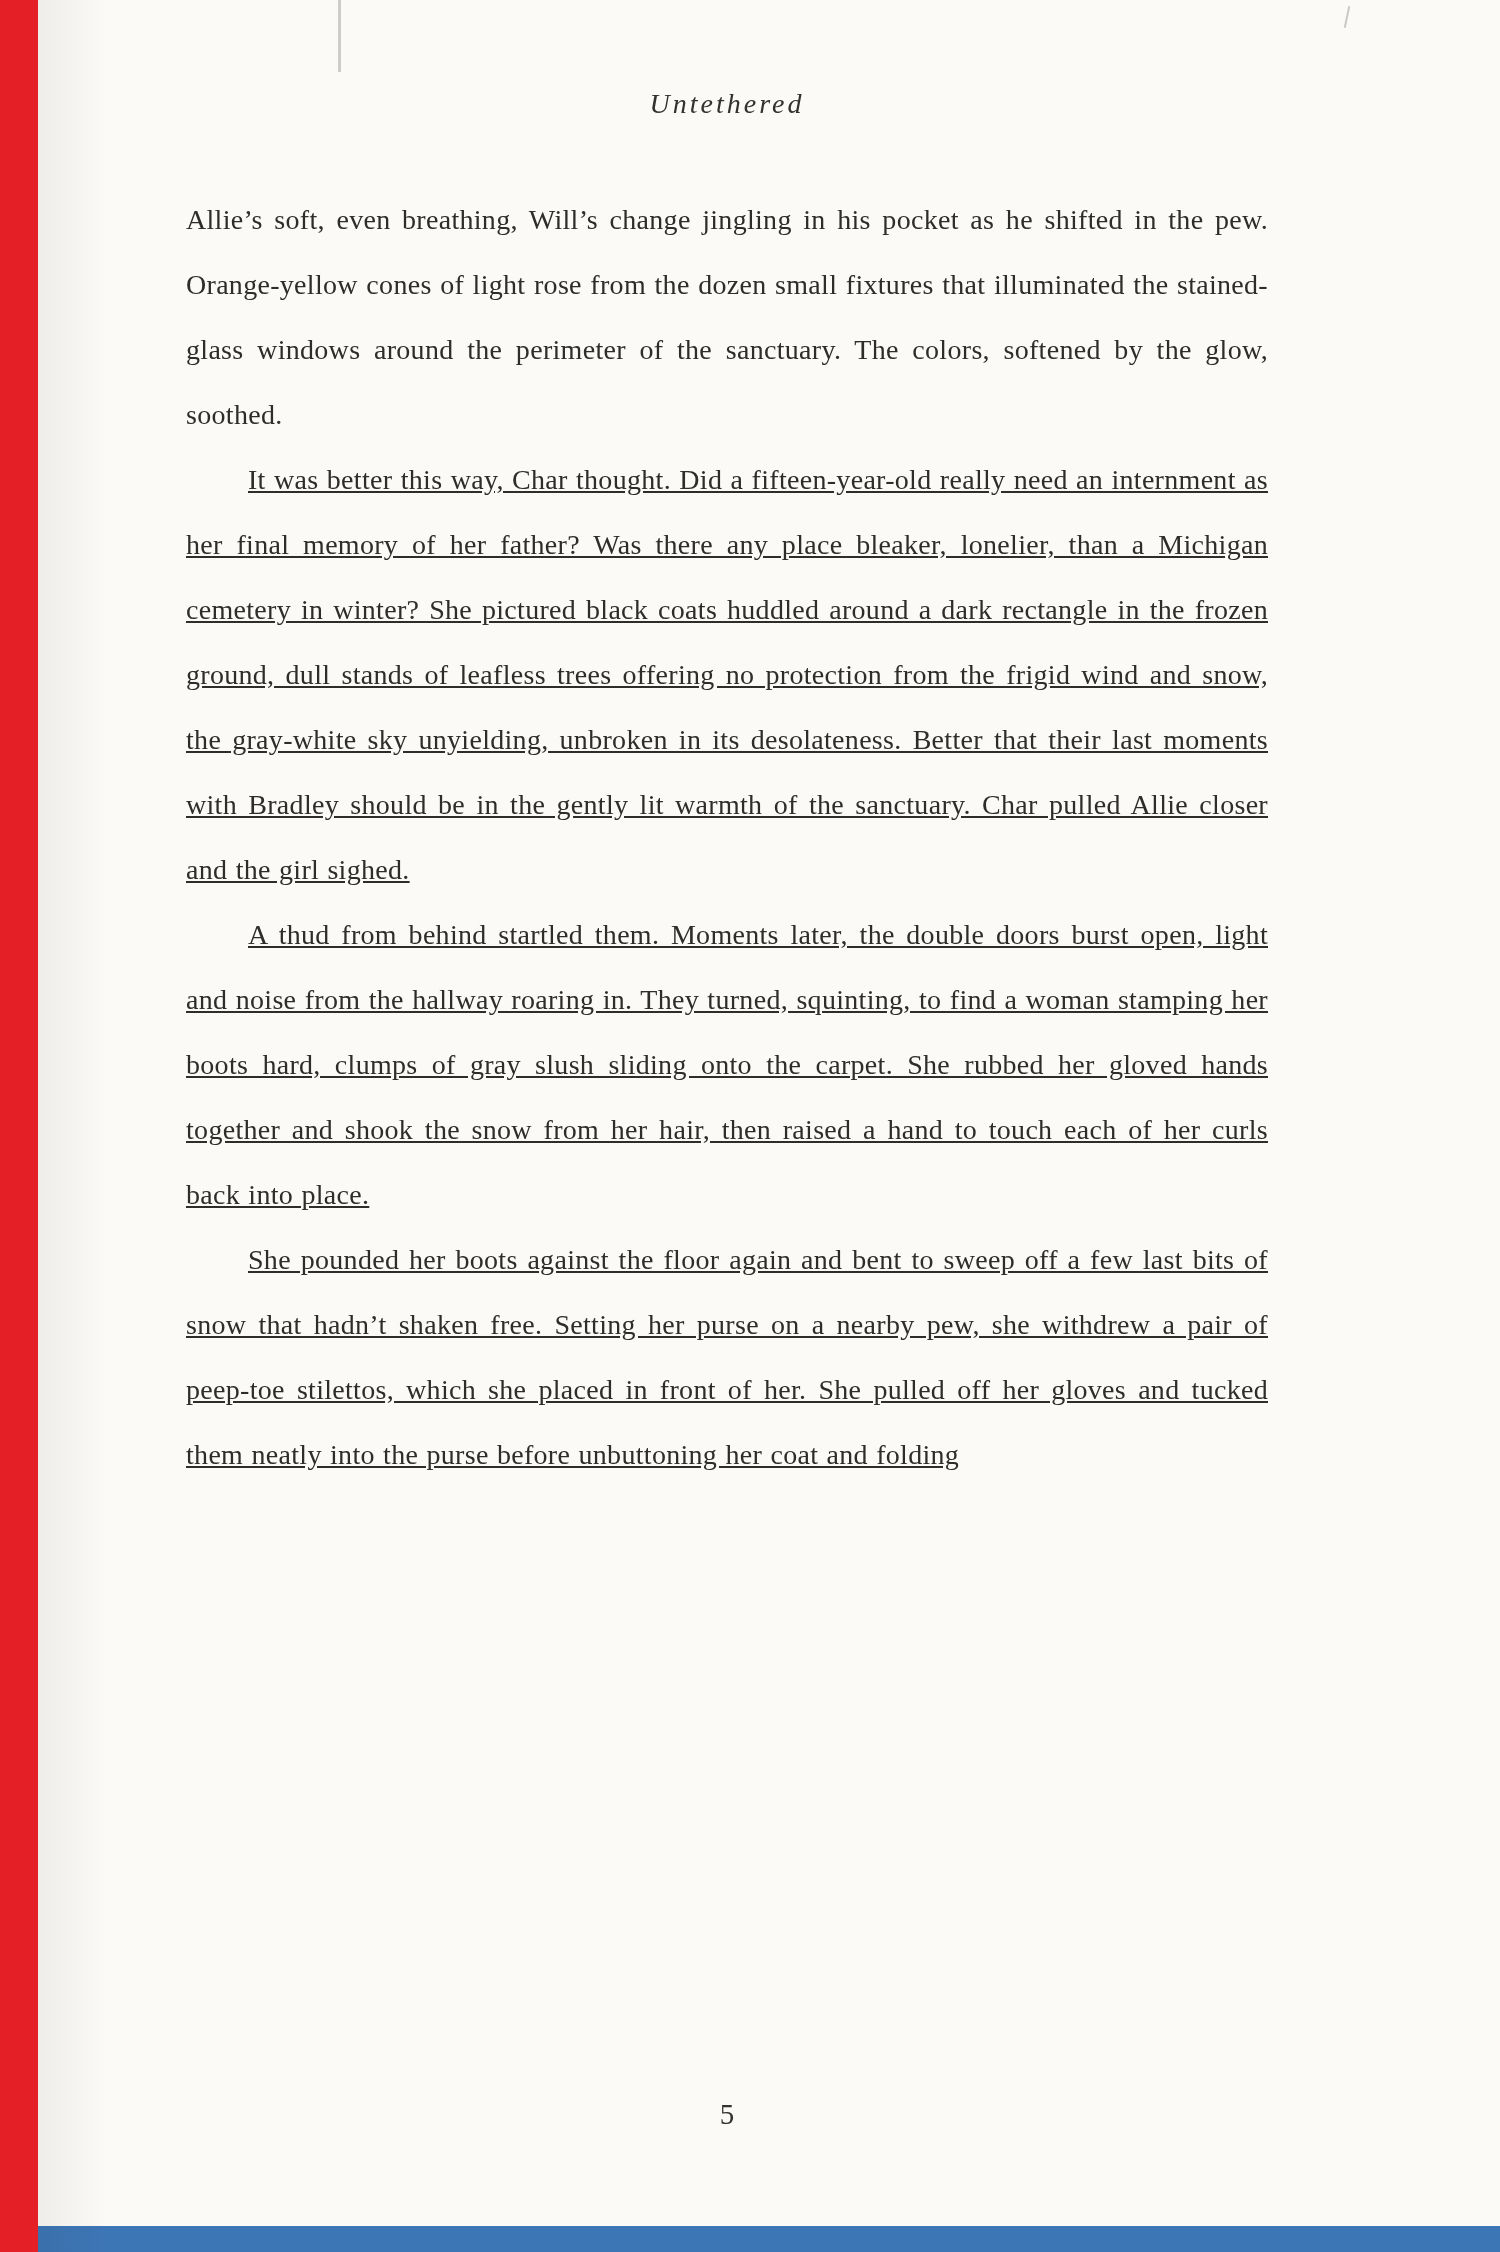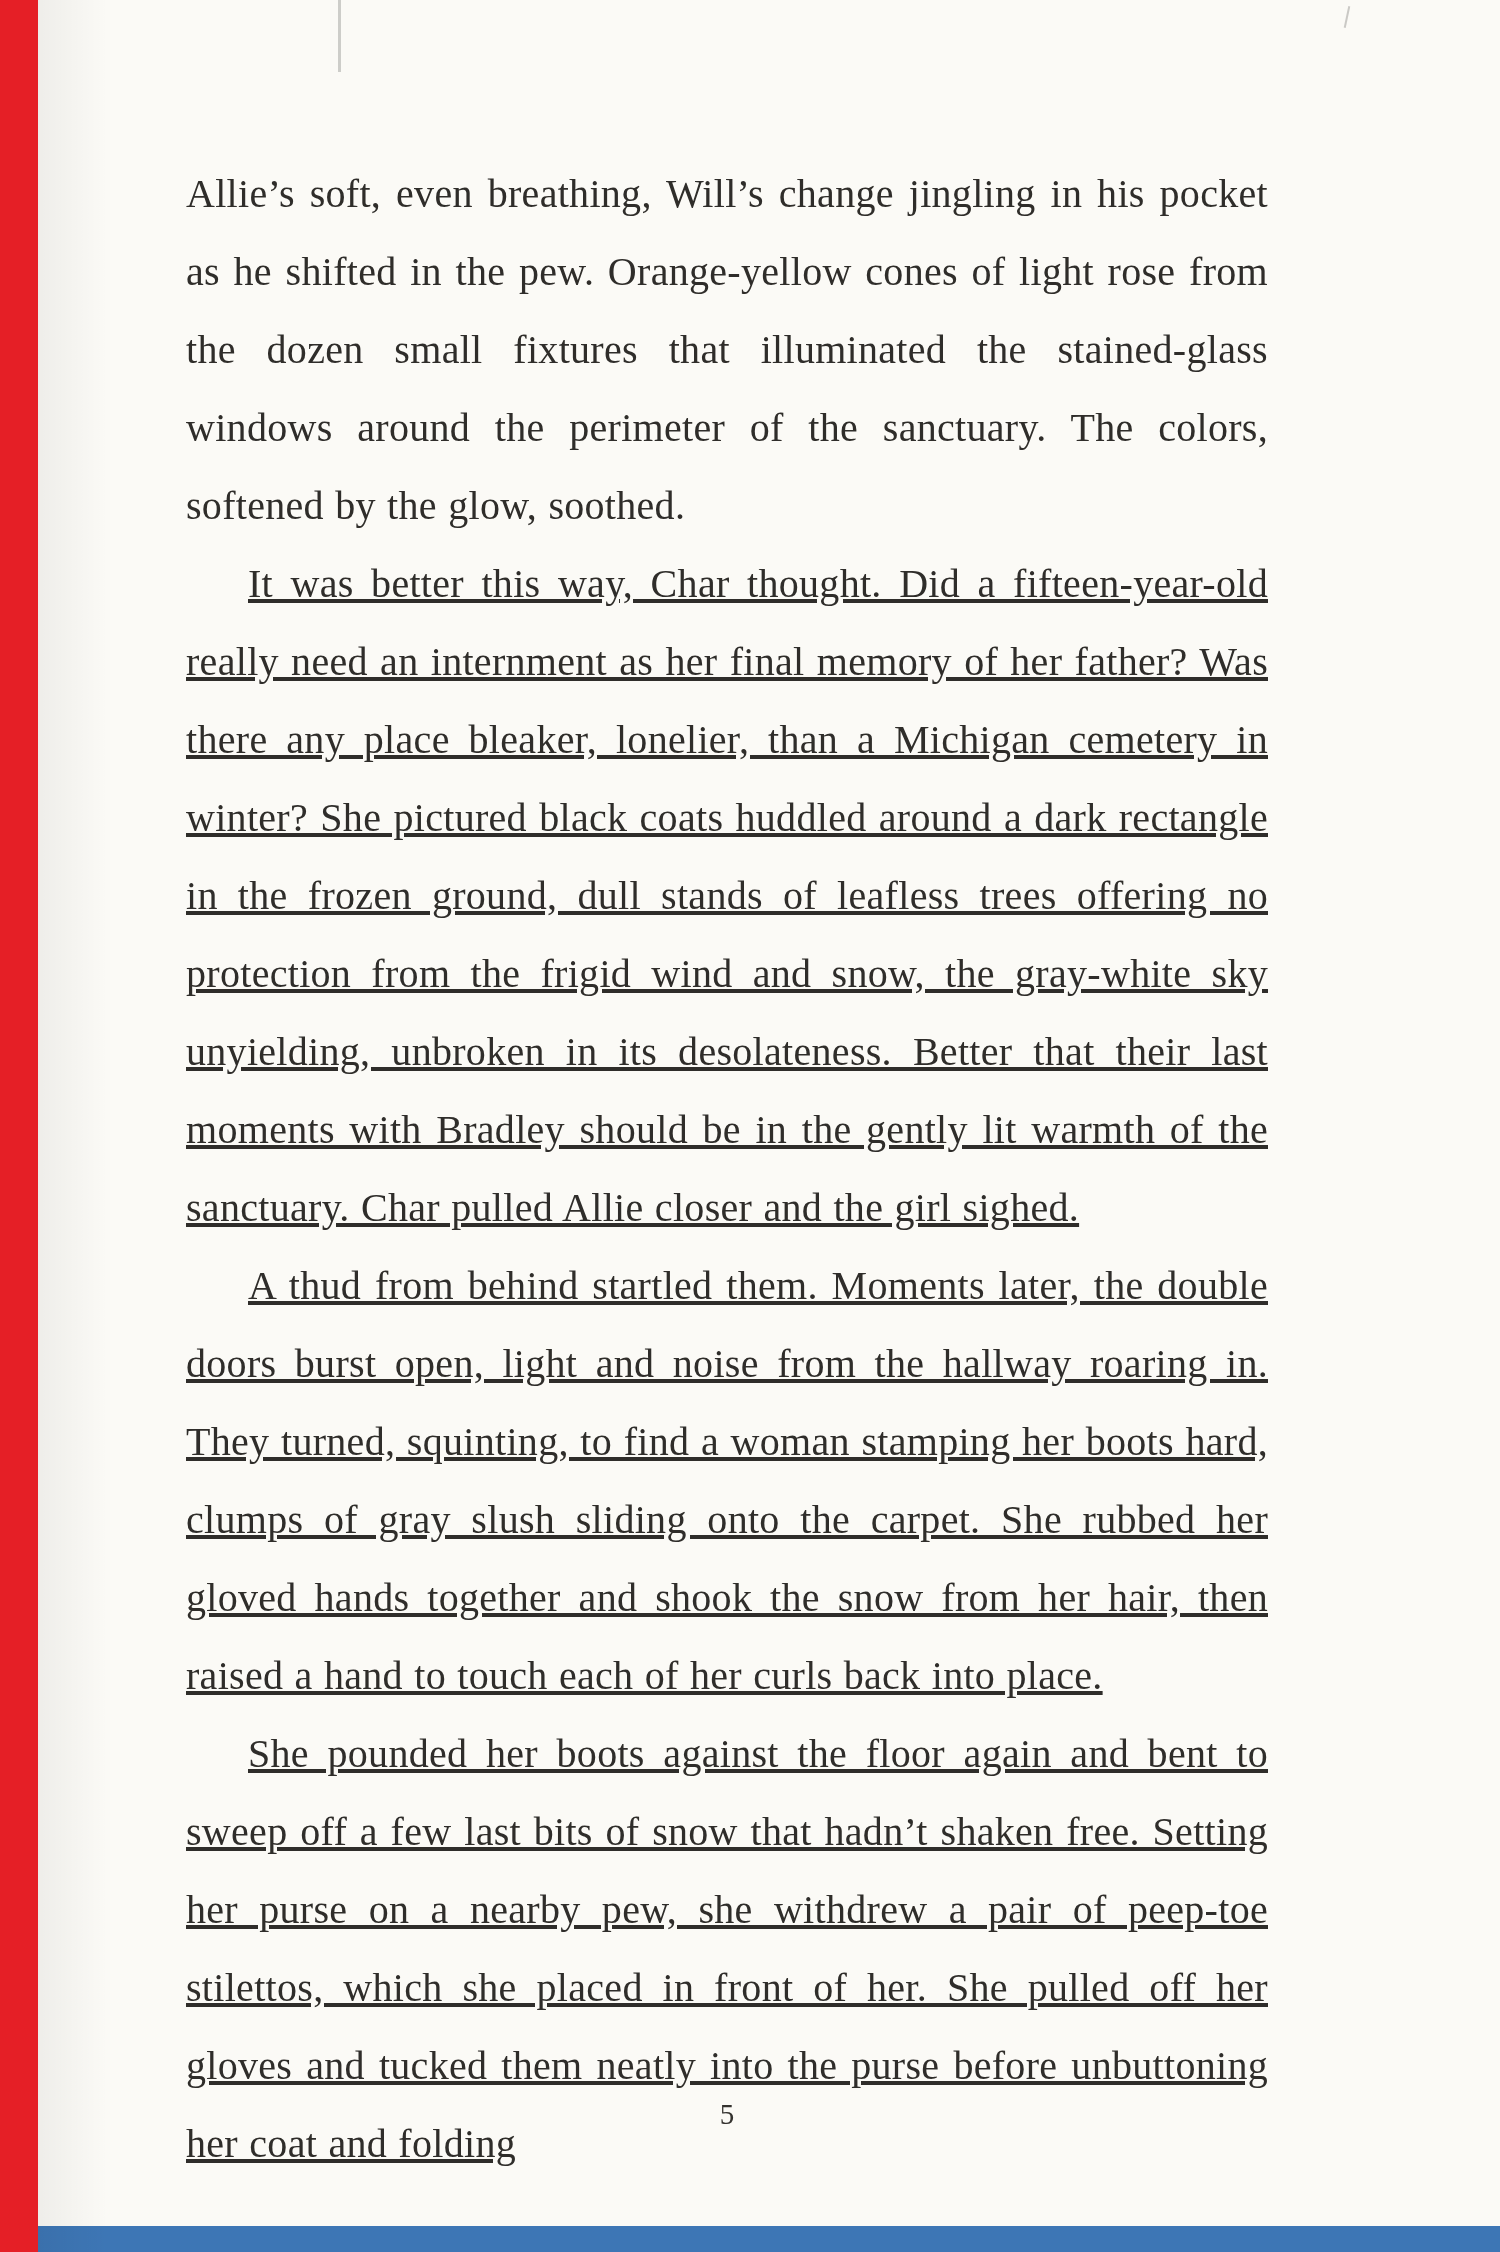--- a/index.html
+++ b/index.html
@@ -80,22 +80,22 @@
   .running-header {
     text-align: center;
     font-style: italic;
     font-size: 28px;
     letter-spacing: 3px;
     color: #34322f;
   }
 
   .body-text {
     margin-top: 67px;
-    font-size: 40px;
-    line-height: 78px;
+    font-size: 28px;
+    line-height: 65px;
     text-align: justify;
     letter-spacing: 0.3px;
     word-spacing: 1px;
   }
 
   .body-text p { margin: 0; }
   .body-text p.indent { text-indent: 62px; text-decoration: underline; }
 
   .page-number {
     position: absolute;
@@ -114,20 +114,21 @@
 
   <div class="edge-left"></div>
   <div class="edge-bottom"></div>
   <div class="spine-shade"></div>
 
   <div class="artifact-top-line"></div>
   <div class="artifact-top-tick"></div>
 
   <div class="content">
 
+    <div class="running-header">Untethered</div>
 
     <div class="body-text">
       <p>Allie’s soft, even breathing, Will’s change jingling in his pocket as he shifted in the pew. Orange-yellow cones of light rose from the dozen small fixtures that illuminated the stained-glass windows around the perimeter of the sanctuary. The colors, softened by the glow, soothed.</p>
       <p class="indent">It was better this way, Char thought. Did a fifteen-year-old really need an internment as her final memory of her father? Was there any place bleaker, lonelier, than a Michigan cemetery in winter? She pictured black coats huddled around a dark rectangle in the frozen ground, dull stands of leafless trees offering no protection from the frigid wind and snow, the gray-white sky unyielding, unbroken in its desolateness. Better that their last moments with Bradley should be in the gently lit warmth of the sanctuary. Char pulled Allie closer and the girl sighed.</p>
       <p class="indent">A thud from behind startled them. Moments later, the double doors burst open, light and noise from the hallway roaring in. They turned, squinting, to find a woman stamping her boots hard, clumps of gray slush sliding onto the carpet. She rubbed her gloved hands together and shook the snow from her hair, then raised a hand to touch each of her curls back into place.</p>
       <p class="indent">She pounded her boots against the floor again and bent to sweep off a few last bits of snow that hadn’t shaken free. Setting her purse on a nearby pew, she withdrew a pair of peep-toe stilettos, which she placed in front of her. She pulled off her gloves and tucked them neatly into the purse before unbuttoning her coat and folding</p>
     </div>
 
   </div>
 

